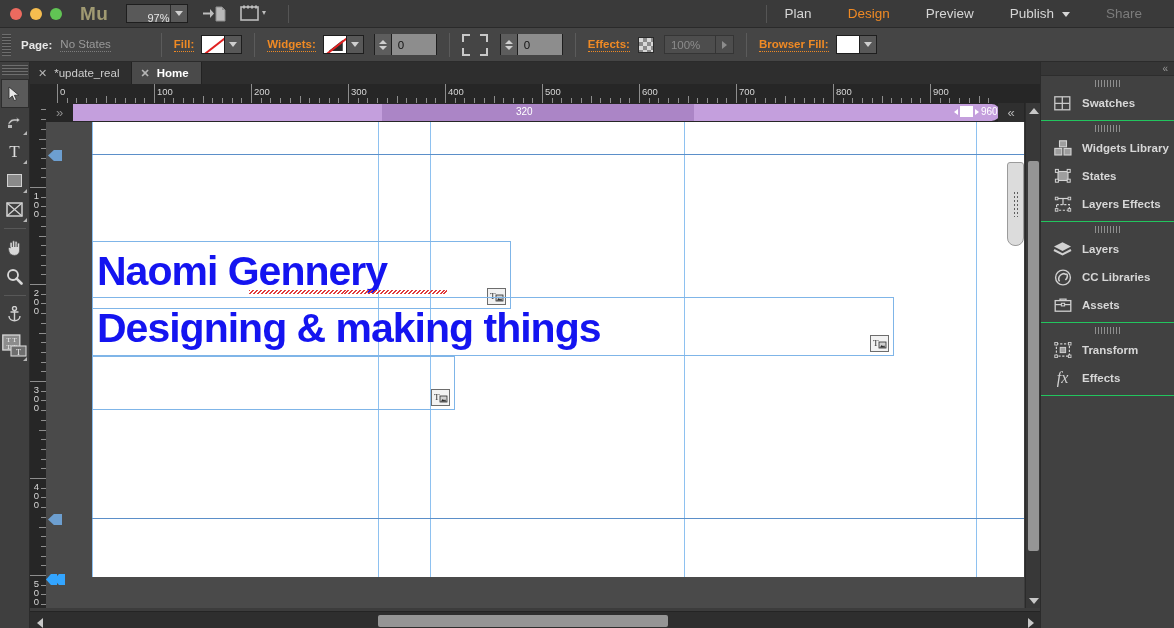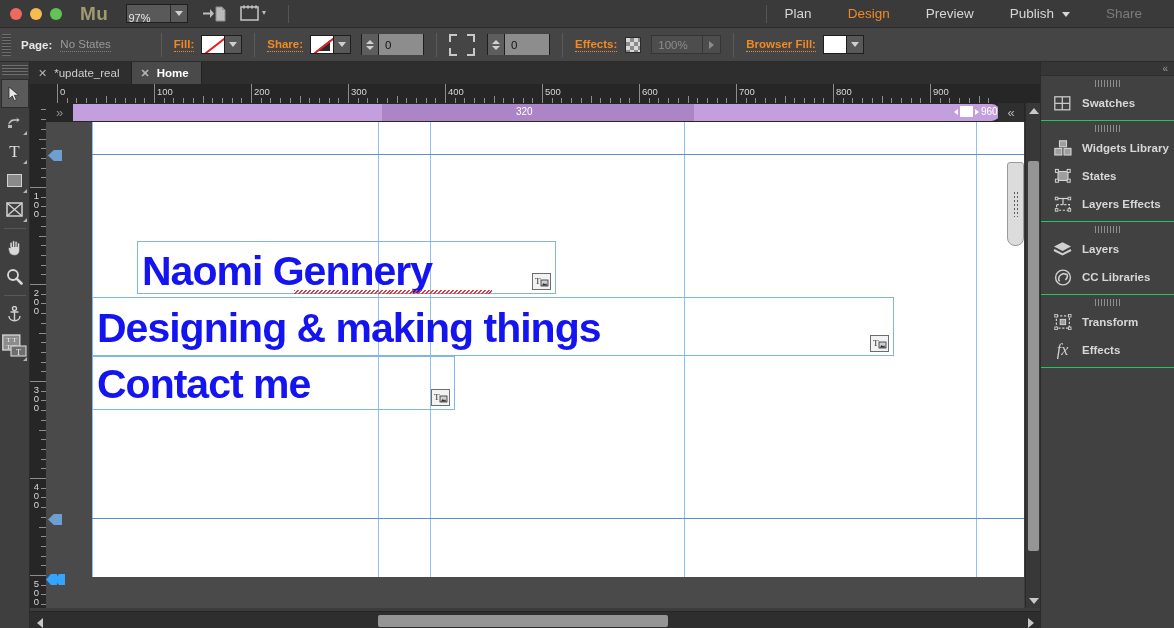--- a/index.html
+++ b/index.html
@@ -26,21 +26,21 @@
   .dot.green { background: #61c454; }
   .mu-logo {
     margin-left: 18px; font-size: 19px; font-weight: bold;
     color: #a09a72; letter-spacing: 0.5px; font-family: "Liberation Sans", sans-serif;
   }
   .zoom-field {
     margin-left: 18px; width: 62px; height: 19px;
     background: #595959; border: 1px solid #1e1e1e;
     display: flex; align-items: center;
   }
-  .zoom-val { flex: 1; color: #e6e6e6; font-size: 11px; padding-left: 1px; margin-top: 8px; }
+  .zoom-val { flex: 1; color: #e6e6e6; font-size: 11px; padding-left: 20px; margin-top: 8px; }
   .zoom-arrow {
     width: 17px; height: 17px; background: #585858;
     border-left: 1px solid #2b2b2b;
     display: flex; align-items: center; justify-content: center;
   }
   .tri-down {
     width: 0; height: 0; border-left: 4px solid transparent;
     border-right: 4px solid transparent; border-top: 5px solid #cfcfcf;
   }
   .tb-icon { margin-left: 14px; display: flex; align-items: center; }
@@ -416,21 +416,21 @@
     <span class="lbl-or">Fill:</span>
     <span style="display:flex;margin-left:7px">
       <span class="swatch-none"></span>
       <span class="drop-btn">
           <i class="tri-down"></i>
         </span>
     </span>
 
     <span class="pb-sep"></span>
 
-    <span class="lbl-or">Share:</span>
+    <span class="lbl-or">Widgets:</span>
     <span style="display:flex;margin-left:7px">
       <span class="swatch-stroke"></span>
       <span class="drop-btn">
           <i class="tri-down"></i>
         </span>
     </span>
     <span class="spinner" style="margin-left:10px">
       <span class="spin-arrows">
         <i class="tri-up-s"></i>
         <i class="tri-down-s"></i>
@@ -751,21 +751,21 @@
     <div class="page">
 
       <div class="guide-v" style="left:0px;"></div>
       <div class="guide-v" style="left:286px;"></div>
       <div class="guide-v" style="left:338px;"></div>
       <div class="guide-v" style="left:592px;"></div>
       <div class="guide-v" style="left:884px;"></div>
       <div class="guide-h dark" style="top:32px;"></div>
       <div class="guide-h dark" style="top:396px;"></div>
 
-      <div class="txtbox" style="left:0px; top:119px; width:419px; height:53px;margin-left:45px;">
+      <div class="txtbox" style="left:0px; top:119px; width:419px; height:68px;">
         <span class="txt" style="left:4px; top:6px; font-size:41px;">Naomi Gennery</span>
         <span class="spell" style="left:156px; top:48px; width:198px;"></span>
         <span class="tframe-badge" style="right:4px; bottom:3px;">
           <svg width="14" height="12" viewBox="0 0 14 12">
             <text x="0" y="8" font-size="9" fill="#2b2b2b" font-family="Liberation Serif, serif">T</text>
             <rect x="6" y="4" width="7" height="6" fill="#cfcfcf" stroke="#2b2b2b" stroke-width="0.8"></rect>
             <path d="M6.8 9.4 l2-2.4 1.3 1.4 1-1.1 1.1 2.1 z" fill="#2b2b2b"></path>
           </svg>
         </span>
       </div>
@@ -775,21 +775,20 @@
         <span class="tframe-badge" style="right:4px; bottom:3px;">
           <svg width="14" height="12" viewBox="0 0 14 12">
             <text x="0" y="8" font-size="9" fill="#2b2b2b" font-family="Liberation Serif, serif">T</text>
             <rect x="6" y="4" width="7" height="6" fill="#cfcfcf" stroke="#2b2b2b" stroke-width="0.8"></rect>
             <path d="M6.8 9.4 l2-2.4 1.3 1.4 1-1.1 1.1 2.1 z" fill="#2b2b2b"></path>
           </svg>
         </span>
       </div>
 
       <div class="txtbox" style="left:0px; top:234px; width:363px; height:54px;">
-        <span class="txt" style="left:4px; top:4px; font-size:41px;">Contact me</span>
         <span class="tframe-badge" style="right:4px; bottom:3px;">
           <svg width="14" height="12" viewBox="0 0 14 12">
             <text x="0" y="8" font-size="9" fill="#2b2b2b" font-family="Liberation Serif, serif">T</text>
             <rect x="6" y="4" width="7" height="6" fill="#cfcfcf" stroke="#2b2b2b" stroke-width="0.8"></rect>
             <path d="M6.8 9.4 l2-2.4 1.3 1.4 1-1.1 1.1 2.1 z" fill="#2b2b2b"></path>
           </svg>
         </span>
       </div>
 
       <div class="page-handle">
@@ -887,20 +886,31 @@
       </div>
       <div class="rp-row">
         <span class="rp-ico">
           <svg width="18" height="17" viewBox="0 0 18 17">
             <circle cx="9" cy="8.5" r="7.4" fill="none" stroke="#d0d0d0" stroke-width="1.4"></circle>
             <path d="M5.6 12.4 c-1.6-1.6-1.2-4.6 1-6.4 2-1.6 4.4-1.6 5.6-0.2" fill="none" stroke="#d0d0d0" stroke-width="1.6"></path>
             <path d="M12.4 4.6 c1.6 1.6 1.2 4.6-1 6.4" fill="none" stroke="#d0d0d0" stroke-width="1.6"></path>
           </svg>
         </span>
         <span class="rp-lbl">CC Libraries</span>
+      </div>
+      <div class="rp-row">
+        <span class="rp-ico">
+          <svg width="18" height="16" viewBox="0 0 18 16">
+            <path d="M6 3.4 V2.2 h6 v1.2" fill="none" stroke="#d0d0d0" stroke-width="1.3"></path>
+            <rect x="1.2" y="3.6" width="15.6" height="10.6" fill="none" stroke="#d0d0d0" stroke-width="1.3"></rect>
+            <path d="M1.2 7.6 H16.8" stroke="#d0d0d0" stroke-width="1.2"></path>
+            <rect x="7.4" y="6.3" width="3.2" height="2.6" fill="#414141" stroke="#d0d0d0" stroke-width="1.1"></rect>
+          </svg>
+        </span>
+        <span class="rp-lbl">Assets</span>
       </div>
     </div>
 
     <div class="rp-group">
       <div class="rp-grip"></div>
       <div class="rp-row">
         <span class="rp-ico">
           <svg width="18" height="16" viewBox="0 0 18 16">
             <rect x="2.4" y="1.8" width="13" height="12.4" fill="none" stroke="#d0d0d0" stroke-width="1.2" stroke-dasharray="2.2 1.6"></rect>
             <rect x="6.2" y="5.4" width="5.4" height="5.2" fill="#9e9e9e" stroke="#d0d0d0" stroke-width="1"></rect>

